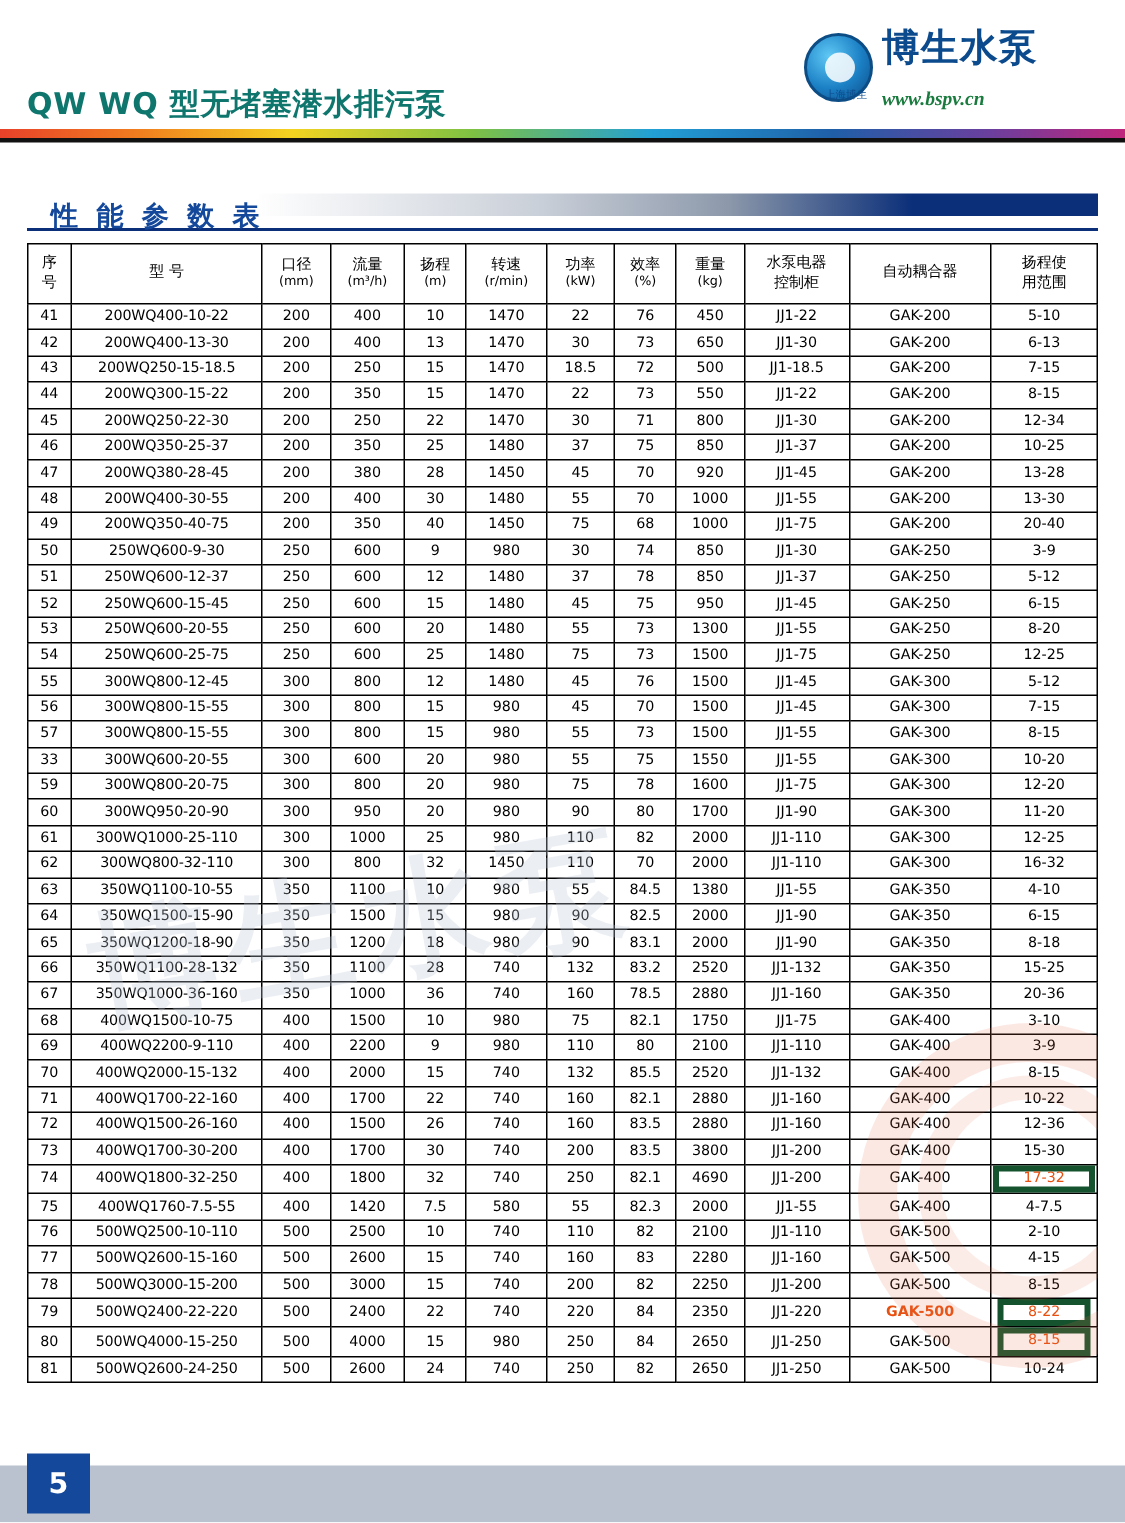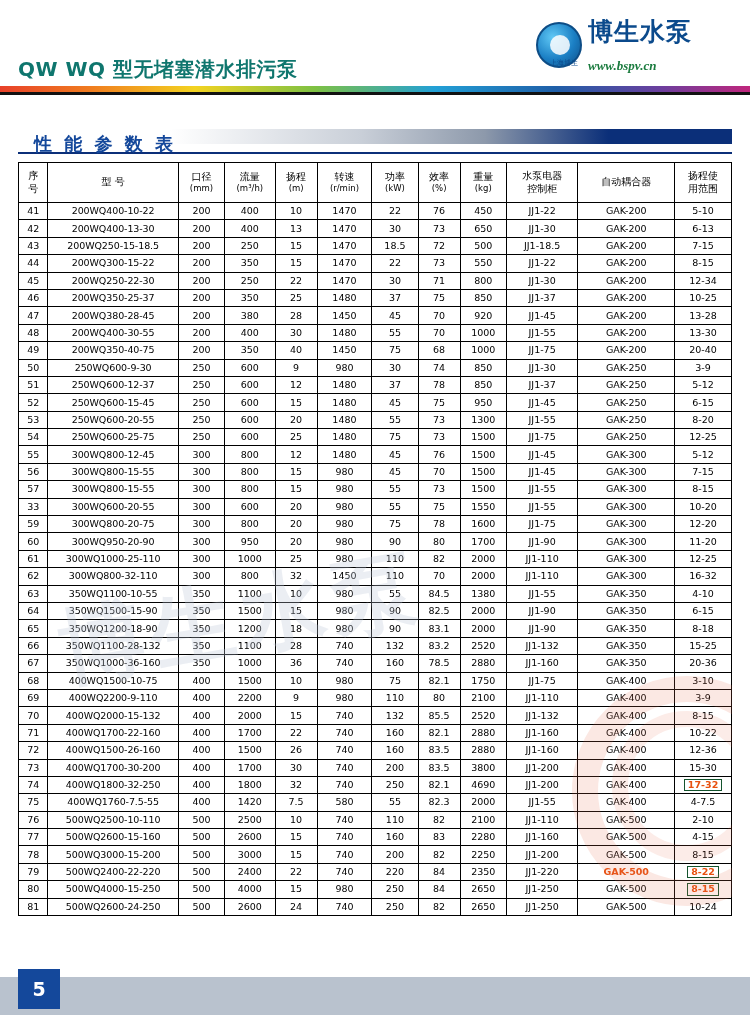--- a/index.html
+++ b/index.html
@@ -136,24 +136,24 @@
     height: 40px;
     font-weight: normal;
     font-size: 10px;
   }
   .hcell { display: flex; flex-direction: column; align-items: center; justify-content: center; line-height: 1.25; }
   .hcell .u { font-size: 8.5px; text-align: right; }
   td.model { font-size: 9.5px; letter-spacing: -0.1px; }
   .hl-orange { color: #e8500f; font-weight: bold; }
   .hl-box {
     display: inline-block;
-    border: 1px solid #14532d;
-    padding: 0 3px;
+    border: 4px solid #14532d;
+    padding: 0 16px;
     color: #e8500f;
-    font-weight: bold;
+    font-weight: normal;
     line-height: 1.1;
   }
 
   
   .watermark {
     position: absolute;
     left: 0; top: 0; width: 714px; height: 100%;
     pointer-events: none;
     overflow: hidden;
     z-index: 0;

